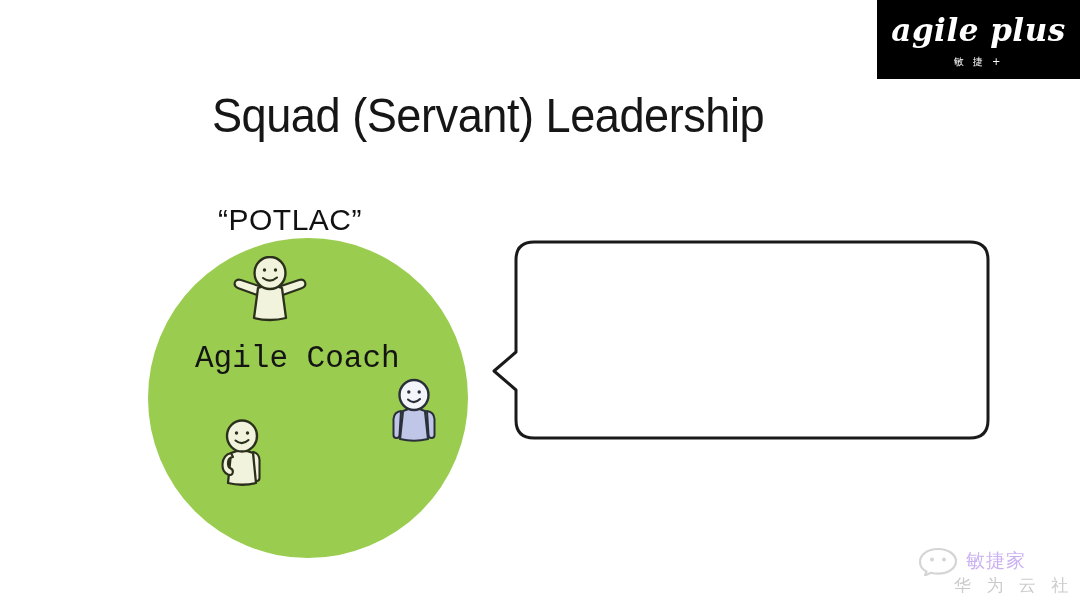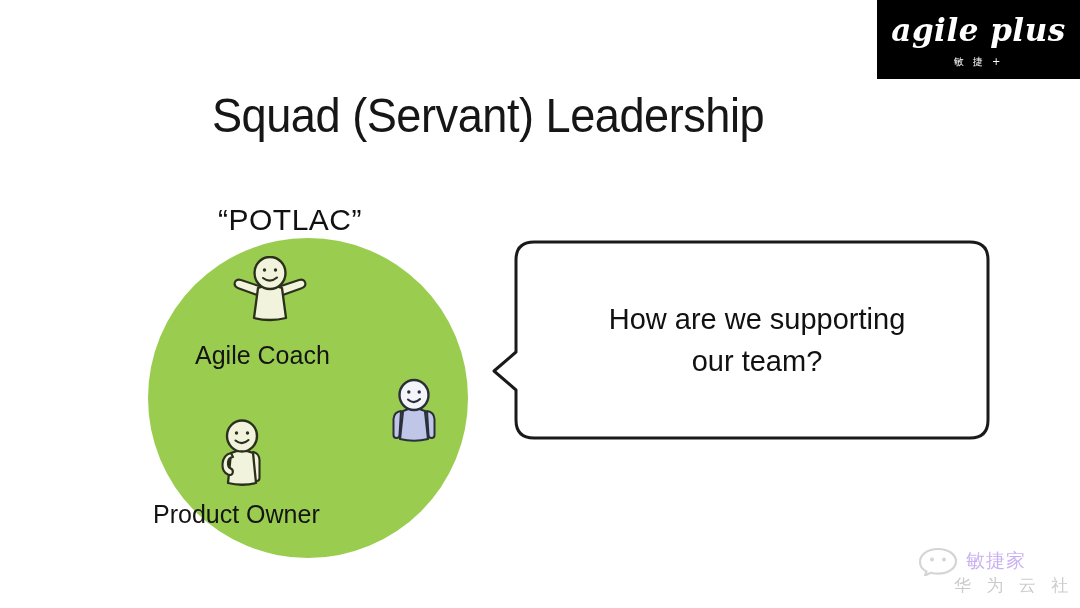--- a/index.html
+++ b/index.html
@@ -91,21 +91,21 @@
   .person { position: absolute; }
 
   
   .role-label {
     position: absolute;
     font-family: "Liberation Sans", sans-serif;
     font-weight: 400;
     color: #141414;
     white-space: nowrap;
   }
-  #label-agile-coach { left: 195px; top: 341px; font-size: 25px; }
+  #label-agile-coach { left: 195px; top: 341px; font-size: 31px; font-family: Liberation Mono, monospace; }
   #label-product-owner { left: 153px; top: 500px; font-size: 25px; }
   #label-chapter-lead { left: 322px; top: 443px; font-size: 25px; }
 
   
   #bubble-wrap {
     position: absolute;
     left: 492px;
     top: 240px;
     width: 500px;
     height: 200px;
@@ -217,41 +217,36 @@
       <ellipse cx="27" cy="17" rx="14.5" ry="15" fill="#F4F5FA" stroke="#2a2f3a" stroke-width="2.4"></ellipse>
 
       <circle cx="21.8" cy="14" r="1.7" fill="#2a2f3a"></circle>
       <circle cx="32.2" cy="14" r="1.7" fill="#2a2f3a"></circle>
 
       <path d="M21 21.5 Q27 27 33 21" fill="none" stroke="#2a2f3a" stroke-width="2.1" stroke-linecap="round"></path>
     </svg>
   </div>
 
   <div class="role-label" id="label-agile-coach">Agile Coach</div>
-  <div class="role-label" id="label-product-owner">Product Owner</div>
 
   <div id="bubble-wrap">
     <svg width="500" height="200" viewBox="0 0 500 200">
       <path d="M42 2
                L478 2
                Q496 2 496 20
                L496 180
                Q496 198 478 198
                L42 198
                Q24 198 24 180
                L24 150
                L2 131
                L24 112
                L24 20
                Q24 2 42 2 Z" fill="#ffffff" stroke="#1a1a1a" stroke-width="3" stroke-linejoin="round"></path>
     </svg>
-    <div id="bubble-text">
-      <div>How are we supporting</div>
-      <div>our team?</div>
-    </div>
   </div>
 
   <div id="watermark">
     <div id="wm-icon">
       <svg width="52" height="30" viewBox="0 0 52 30">
         <path d="M20 3 C9 3 2 9 2 16 C2 20 4.5 23.5 8.5 25.5 L7 29.5 L13 26.8
                  C15.2 27.4 17.5 27.7 20 27.7 C31 27.7 38 21.7 38 15.3
                  C38 8.9 31 3 20 3 Z" fill="none" stroke="#8d8d8d" stroke-width="2.2" stroke-linejoin="round"></path>
         <circle cx="14" cy="13.5" r="2" fill="#8d8d8d"></circle>
         <circle cx="26" cy="13.5" r="2" fill="#8d8d8d"></circle>

